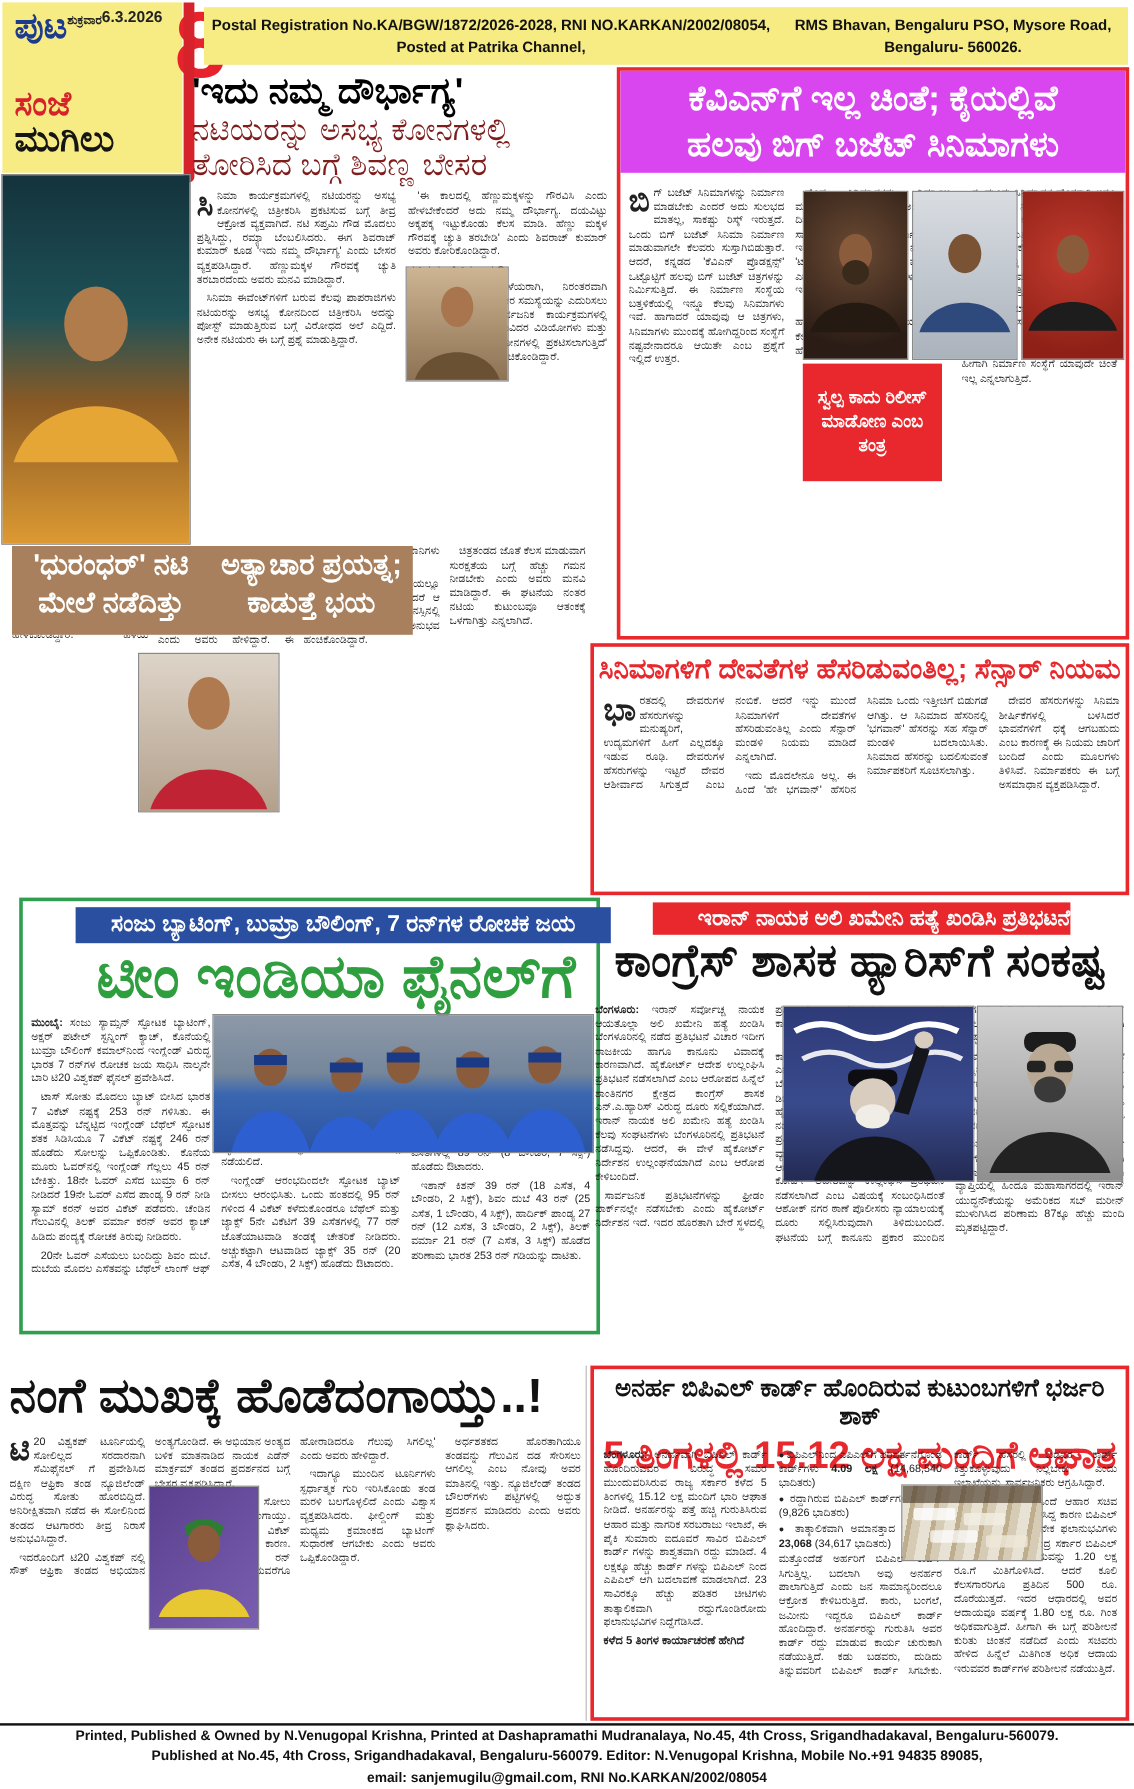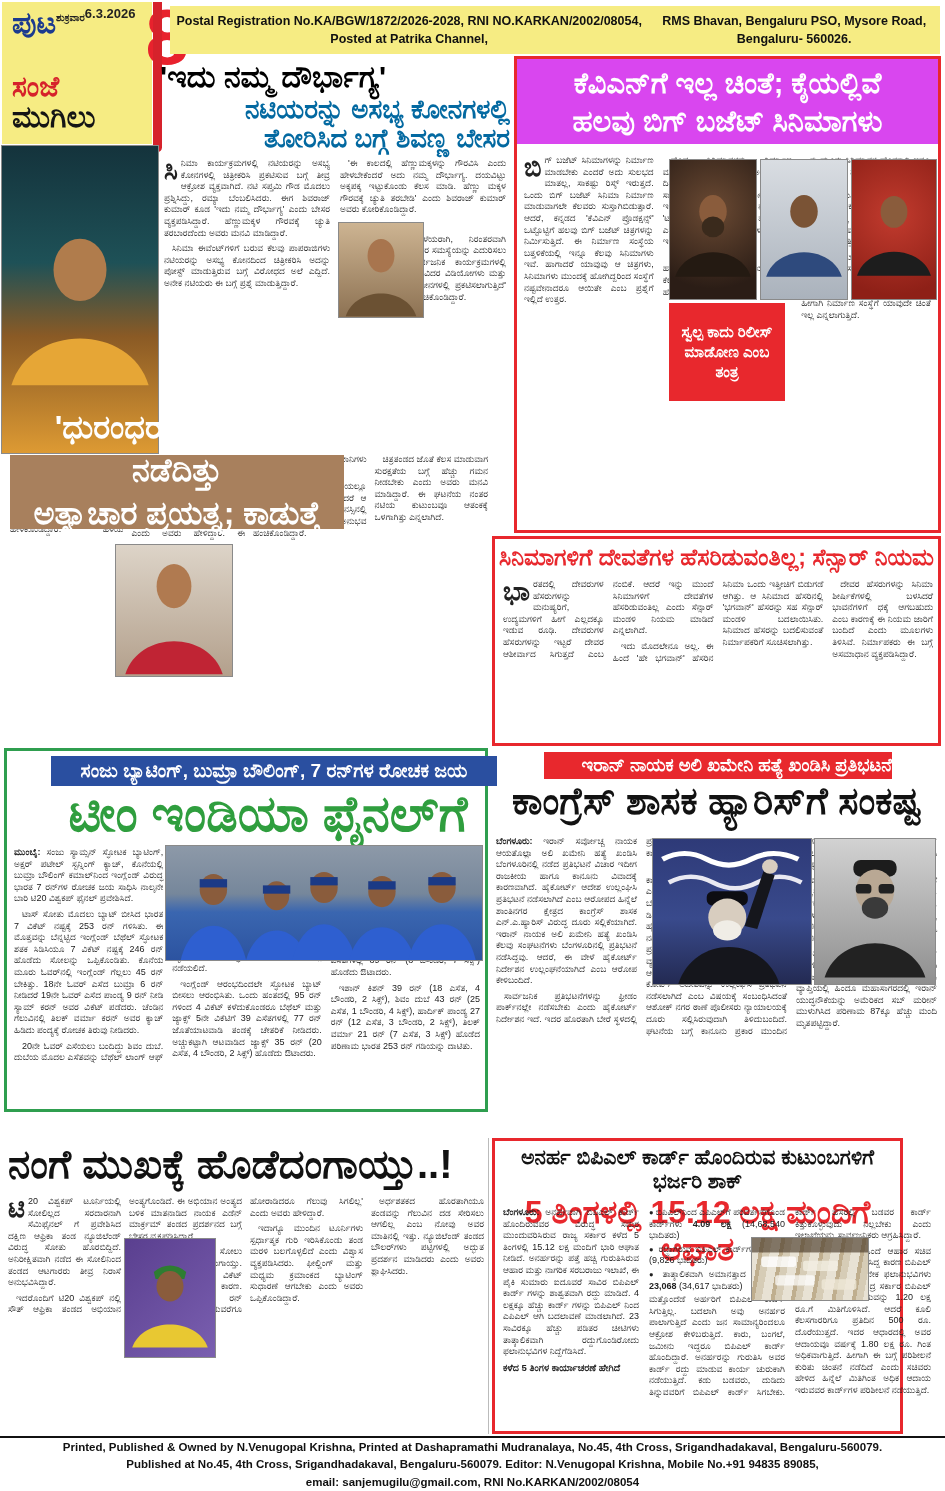--- a/index.html
+++ b/index.html
@@ -25,53 +25,53 @@
   .bodytext p{margin:0 0 4px 0;text-indent:8px;}
   .bodytext p.nofirst{text-indent:0;}
   .dl{font-weight:bold;}
   .dc{float:left;font-size:26px;line-height:24px;font-weight:bold;padding-right:3px;}
   .subhd{font-weight:bold;font-size:9.5px;margin:2px 0;}
   .photo{position:absolute;overflow:hidden;border:1px solid #8a8a8a;box-sizing:border-box;}
   .photo svg{position:absolute;left:0;bottom:0;width:100%;height:100%;}
   
   .a1{left:160px;top:56px;width:350px;height:399px;}
   .a1q{text-align:left;font-size:30px;font-weight:bold;color:#000000;margin-top:4px;}
-  .a1h{text-align:right;font-size:26px;font-weight:bold;color:#0369a1;line-height:1.12;}
+  .a1h{text-align:left;font-size:26px;font-weight:normal;color:#7f1d1d;line-height:1.12;}
   .a1body{position:absolute;left:4px;top:102px;width:342px;height:292px;column-count:2;column-gap:10px;}
   
   .a2{left:514px;top:56px;width:427px;height:477px;border:3px solid #e8282d;box-sizing:border-box;background:#fff;}
   .a2band{background:#d946ef;color:#fff;text-align:center;font-weight:bold;font-size:29px;line-height:1.3;padding:6px 2px 4px 2px;}
   .a2body{position:absolute;left:7px;top:96px;width:407px;height:368px;column-count:3;column-gap:9px;}
   .a2inset{position:absolute;left:152px;top:244px;width:116px;height:98px;background:#e8282d;color:#fff;font-weight:bold;
            font-size:15px;line-height:1.35;display:flex;align-items:center;justify-content:center;text-align:center;padding:4px;box-sizing:border-box;}
   
   .a3{left:6px;top:452px;width:484px;height:296px;}
-  .a3h{position:absolute;left:4px;top:3px;width:334px;height:74px;background:#a8805d;color:#fff;font-weight:bold;font-size:32px;
-       line-height:1.35;text-align:center;display:flex;flex-direction:column;justify-content:center;z-index:3;}
+  .a3h{position:absolute;left:4px;top:3px;width:334px;height:74px;background:#a8805d;color:#fff;font-weight:bold;font-size:24px;
+       line-height:1.35;text-align:center;display:flex;flex-direction:row;justify-content:center;z-index:3;}
   .a3body{position:absolute;left:4px;top:2px;width:478px;height:292px;column-count:4;column-gap:8px;z-index:1;}
   
   .a4{left:492px;top:536px;width:449px;height:210px;border:3px solid #e8282d;box-sizing:border-box;}
   .a4h{text-align:center;color:#e8282d;font-weight:bold;font-size:23px;margin-top:5px;}
   .a4body{position:absolute;left:8px;top:40px;width:430px;height:162px;column-count:4;column-gap:9px;}
   
-  .a5{left:4px;top:748px;width:484px;height:364px;border:3px solid #2f9e4f;box-sizing:border-box;padding-left:44px;}
+  .a5{left:16px;top:748px;width:484px;height:364px;border:3px solid #2f9e4f;box-sizing:border-box;padding-left:44px;}
   .a5k{margin:5px auto 0 auto;width:446px;background:#2a4fa0;color:#fff;font-weight:bold;font-size:19px;text-align:center;padding:4px 0;}
   .a5h{text-align:center;color:#2f9e3e;font-weight:bold;font-size:50px;line-height:1.05;margin-top:2px;}
   .a5body{position:absolute;left:7px;top:96px;width:466px;height:282px;column-count:3;column-gap:9px;}
   
   .a6{left:492px;top:748px;width:449px;height:388px;}
   .a6k{margin:4px 0 0 52px;width:348px;background:#e8282d;color:#fff;font-weight:bold;font-size:18px;text-align:right;padding:3px 0;}
   .a6h{color:#121212;font-weight:bold;font-size:38px;text-align:center;line-height:1.05;margin-top:3px;}
   .a6body{position:absolute;left:4px;top:88px;width:441px;height:296px;column-count:3;column-gap:9px;}
   
   .a7{left:4px;top:1138px;width:484px;height:296px;border-right:1px solid #bbb;}
   .a7h{color:#121212;font-weight:bold;font-size:40px;margin:4px 0 0 4px;}
   .a7body{position:absolute;left:4px;top:58px;width:476px;height:234px;column-count:4;column-gap:8px;}
   
-  .a8{left:492px;top:1138px;width:411px;height:296px;border:3px solid #e8282d;box-sizing:border-box;}
+  .a8{left:492px;top:1138px;width:449px;height:296px;border:3px solid #e8282d;box-sizing:border-box;}
   .a8k{text-align:center;color:#131313;font-weight:bold;font-size:20.5px;margin-top:4px;}
   .a8h{text-align:center;color:#e8282d;font-weight:bold;font-size:32px;margin-top:1px;}
   .a8body{position:absolute;left:8px;top:66px;width:428px;height:222px;column-count:3;column-gap:10px;}
   .bullet{margin:2px 0;text-indent:0;break-inside:avoid;}
   .bullet::before{content:"\25CF  ";font-size:7.5px;}
   
   .footer{left:0;top:1436px;width:945px;height:54px;border-top:2px solid #111;border-bottom:3px solid #111;
           display:flex;flex-direction:column;align-items:center;justify-content:center;font-weight:bold;font-size:11.5px;line-height:1.5;color:#111;text-align:center;}
 </style>
 </head>

